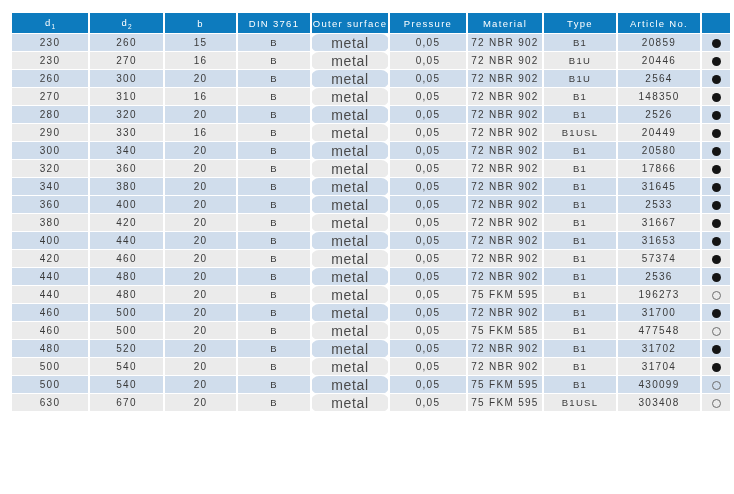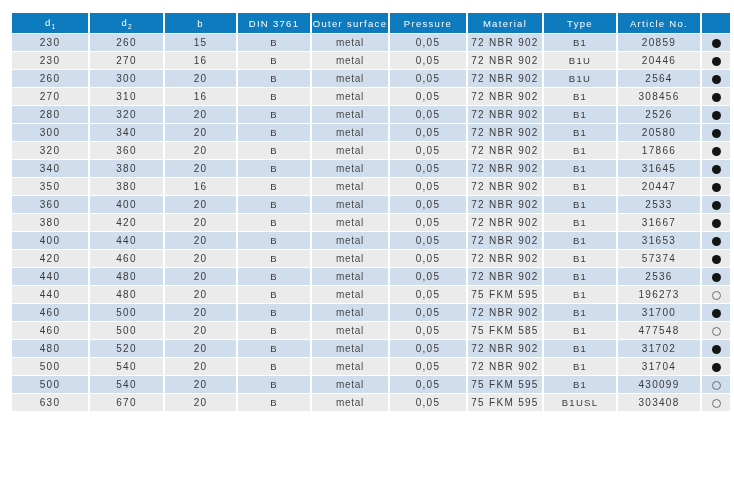--- a/index.html
+++ b/index.html
@@ -47,23 +47,24 @@
   }
   td {
     font-size: 10px;
     color: #3a3a3a;
     letter-spacing: 1.3px;
     height: 17px;
   }
   tr.odd  td { background: #d0ddec; }
   tr.even td { background: #ebebeb; }
   td.col-outer {
-    font-size: 10px;
+    font-size: 14px;
     letter-spacing: 0.7px;
     color: #4a4a4a;
+    border-radius: 8px;
   }
   td.col-din, td.col-type { font-size: 9.5px; }
   .dot {
     display: inline-block;
     border-radius: 50%;
     box-sizing: border-box;
     vertical-align: middle;
   }
   .dot.filled {
     width: 9px;
@@ -147,35 +148,47 @@
         </tr>
         <tr class="even">
           <td class="col-d1">270</td>
           <td class="col-d2">310</td>
           <td class="col-b">16</td>
           <td class="col-din">B</td>
           <td class="col-outer">metal</td>
           <td class="col-pressure">0,05</td>
           <td class="col-material">72 NBR 902</td>
           <td class="col-type">B1</td>
-          <td class="col-article">308456</td>
+          <td class="col-article">148350</td>
           <td class="col-availability"><span class="dot filled"></span></td>
         </tr>
         <tr class="odd">
           <td class="col-d1">280</td>
           <td class="col-d2">320</td>
           <td class="col-b">20</td>
           <td class="col-din">B</td>
           <td class="col-outer">metal</td>
           <td class="col-pressure">0,05</td>
           <td class="col-material">72 NBR 902</td>
           <td class="col-type">B1</td>
           <td class="col-article">2526</td>
           <td class="col-availability"><span class="dot filled"></span></td>
         </tr>
+        <tr class="even">
+          <td class="col-d1">290</td>
+          <td class="col-d2">330</td>
+          <td class="col-b">16</td>
+          <td class="col-din">B</td>
+          <td class="col-outer">metal</td>
+          <td class="col-pressure">0,05</td>
+          <td class="col-material">72 NBR 902</td>
+          <td class="col-type">B1USL</td>
+          <td class="col-article">20449</td>
+          <td class="col-availability"><span class="dot filled"></span></td>
+        </tr>
         <tr class="odd">
           <td class="col-d1">300</td>
           <td class="col-d2">340</td>
           <td class="col-b">20</td>
           <td class="col-din">B</td>
           <td class="col-outer">metal</td>
           <td class="col-pressure">0,05</td>
           <td class="col-material">72 NBR 902</td>
           <td class="col-type">B1</td>
           <td class="col-article">20580</td>
@@ -196,32 +209,20 @@
         <tr class="odd">
           <td class="col-d1">340</td>
           <td class="col-d2">380</td>
           <td class="col-b">20</td>
           <td class="col-din">B</td>
           <td class="col-outer">metal</td>
           <td class="col-pressure">0,05</td>
           <td class="col-material">72 NBR 902</td>
           <td class="col-type">B1</td>
           <td class="col-article">31645</td>
-          <td class="col-availability"><span class="dot filled"></span></td>
-        </tr>
-        <tr class="even">
-          <td class="col-d1">350</td>
-          <td class="col-d2">380</td>
-          <td class="col-b">16</td>
-          <td class="col-din">B</td>
-          <td class="col-outer">metal</td>
-          <td class="col-pressure">0,05</td>
-          <td class="col-material">72 NBR 902</td>
-          <td class="col-type">B1</td>
-          <td class="col-article">20447</td>
           <td class="col-availability"><span class="dot filled"></span></td>
         </tr>
         <tr class="odd">
           <td class="col-d1">360</td>
           <td class="col-d2">400</td>
           <td class="col-b">20</td>
           <td class="col-din">B</td>
           <td class="col-outer">metal</td>
           <td class="col-pressure">0,05</td>
           <td class="col-material">72 NBR 902</td>

